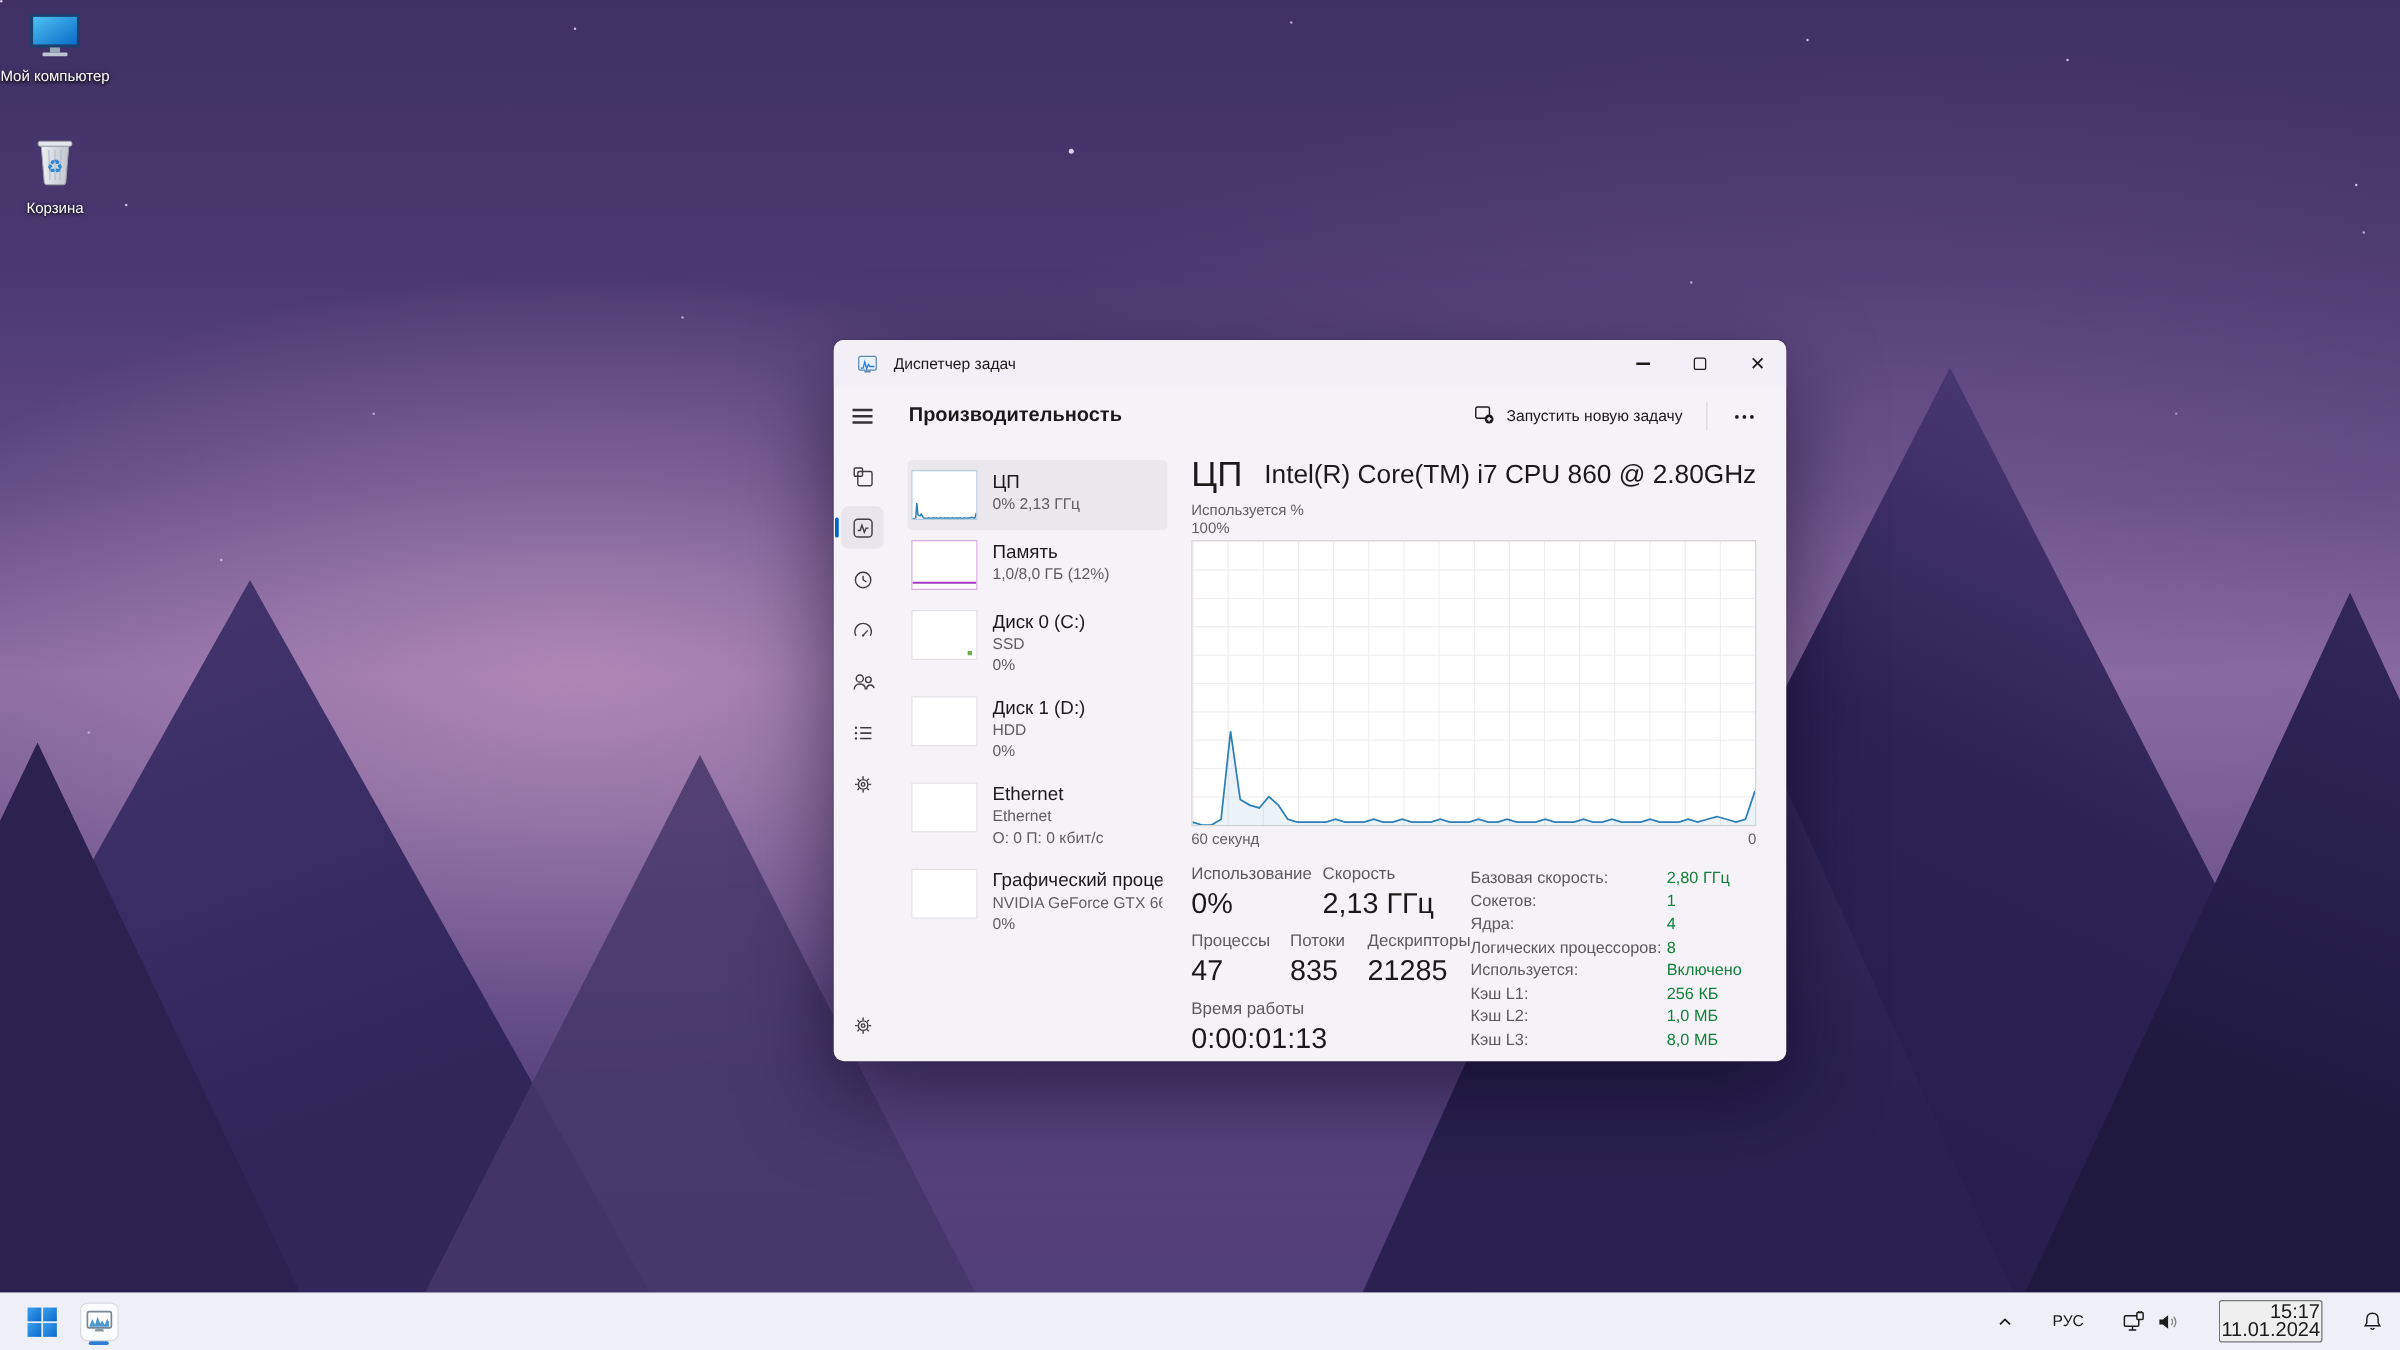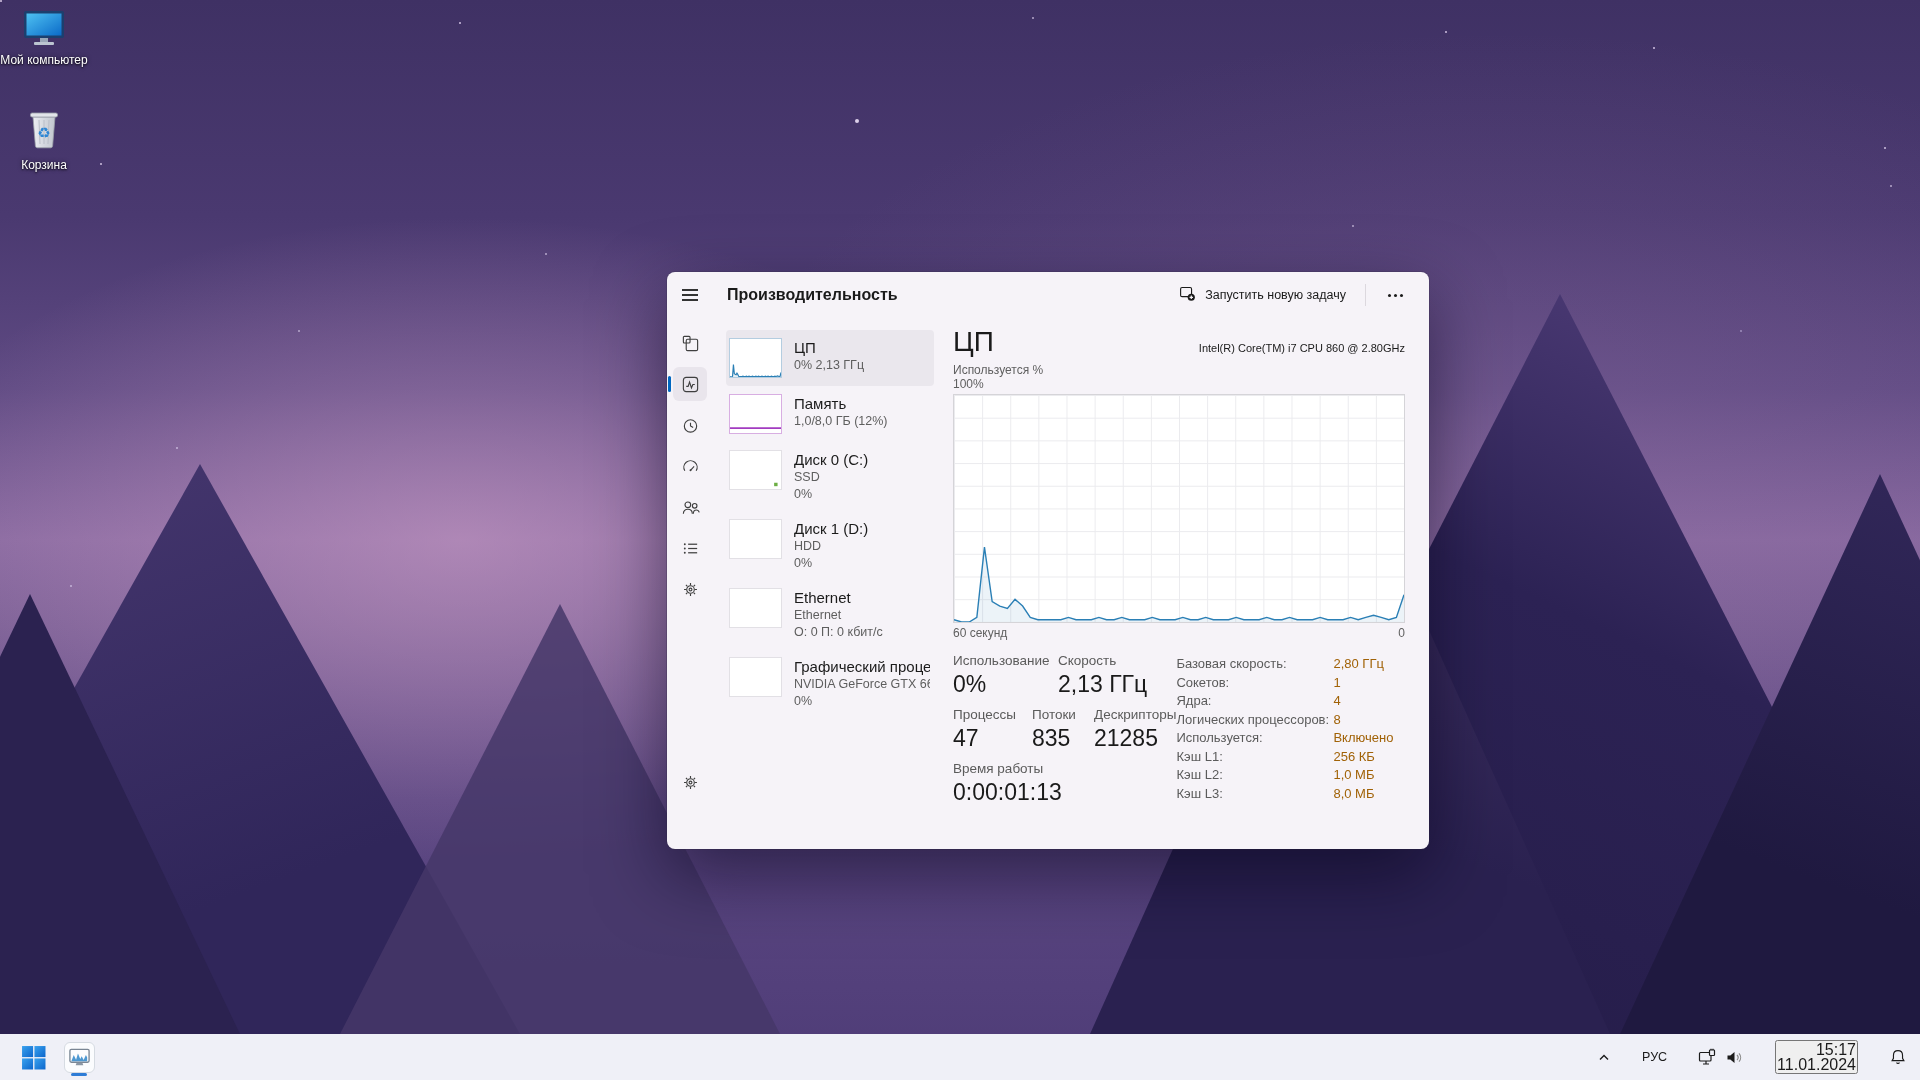--- a/index.html
+++ b/index.html
@@ -76,42 +76,42 @@
   .mini.cpu { border-color:#b4cde0; }
   .mini.mem { border-color:#d8aee2; }
   .pi-text { min-width:0; overflow:hidden; }
   .pi-title { font-size:15px; line-height:19px; color:#1b1b1b; white-space:nowrap; }
   .pi-sub { font-size:12.5px; line-height:17px; color:#5e5e5e; white-space:nowrap; }
 
   
   .main { flex:1; min-width:0; padding:0 24px 0 11px; }
   .main-head { display:flex; align-items:flex-end; justify-content:space-between; margin-top:8px; }
   .cpu-big { font-size:28px; font-weight:400; color:#1a1a1a; line-height:32px; }
-  .cpu-name { font-size:11px; color:#1a1a1a; padding-bottom:4px; }
+  .cpu-name { font-size:21px; color:#1a1a1a; padding-bottom:4px; }
   .axis-row { display:flex; justify-content:space-between; font-size:12px; color:#5f5f5f; }
   .axis-row.top { margin-top:5px; margin-bottom:3px;flex-direction:column; }
   .axis-row.bottom { margin-top:3px; }
   .chart-wrap { position:relative; height:229px; background:#fff; border:1px solid #d5d4d8;
     background-image:
       linear-gradient(to right, #ebebee 1px, transparent 1px),
       linear-gradient(to bottom, #ebebee 1px, transparent 1px);
     background-size:6.25% 10%; }
   .chart-wrap svg { position:absolute; inset:0; width:100%; height:100%; }
 
   .stats-row { display:flex; margin-top:13px; }
   .stats-left { display:flex; flex-direction:column; }
   .sgroup { display:flex; margin-bottom:9px; }
   .scol {}
   .scol.w1 { width:105px; } .scol.w2 { width:79px; } .scol.w3 { width:62px; }
   .slabel { font-size:13.5px; color:#5b5b5b; }
   .svalue { font-size:23px; color:#1a1a1a; margin-top:3px; }
   .details { margin-left:auto; width:233px; padding-top:2px; }
   .drow { display:flex; font-size:13px; line-height:18.5px; }
   .dlabel { width:157px; color:#5b5b5b; flex-shrink:0; }
-  .dvalue { color:#a16207;text-align:right; }
+  .dvalue { color:#15803d;text-align:right; }
 
   
   .taskbar { position:absolute; left:0; bottom:0; width:100%; height:46px; background:#eff0f7;
     display:flex; align-items:center; padding:0 13px; }
   .tb-left { display:flex; align-items:center; gap:6px; }
   .tb-btn { width:40px; height:40px; display:flex; align-items:center; justify-content:center;
     border:none; background:none; border-radius:5px; cursor:pointer; position:relative; }
   .tm-plate { width:31px; height:31px; background:#fbfcfe; border:1px solid #d6dbe2; border-radius:6px;
     display:flex; align-items:center; justify-content:center; }
   .tb-underline { position:absolute; bottom:1px; left:50%; transform:translateX(-50%);
@@ -167,20 +167,39 @@
         <rect x="6.5" y="8" width="27" height="4" rx="1.6" fill="#e2e5ea" stroke="#9aa0a8" stroke-width=".8"></rect>
         <path d="M15 15l1 24 M20 15v24 M25 15l-1 24" stroke="#b9bec8" stroke-width="1" fill="none"></path>
         <text x="20" y="33" font-size="15" fill="#2e86d4" text-anchor="middle" font-family="DejaVu Sans, sans-serif">♻</text>
       </svg>
     </span>
     <div class="lbl">Корзина</div>
   </div>
 
   <div class="tm-window">
 
+    <div class="titlebar">
+      <span class="app-ic">
+        <svg viewBox="0 0 16 16" width="16" height="16">
+          <rect x="1" y="2" width="14" height="11" rx="1.5" fill="#e9f2fb" stroke="#5f87b4" stroke-width="1"></rect>
+          <path d="M2.5 11.5 4.5 11.5 5.8 6.5 7.3 11.8 8.8 8.6 9.8 10.2 13.5 10.2" stroke="#2f7fd0" stroke-width="1.1" fill="none"></path>
+          <rect x="5.5" y="13.6" width="5" height="1.4" fill="#5f87b4"></rect>
+        </svg>
+      </span>
+      <span class="wtitle">Диспетчер задач</span>
+      <div class="win-controls">
+        <button class="win-btn min">
+            <span></span>
+          </button>
+        <button class="win-btn max">
+            <span></span>
+          </button>
+        <button class="win-btn close">✕</button>
+      </div>
+    </div>
 
     <div class="tm-header">
       <button class="hamburger">
           <i></i>
           <i></i>
           <i></i>
         </button>
       <span class="page-title">Производительность</span>
       <div class="hdr-right">
         <button class="run-task">

